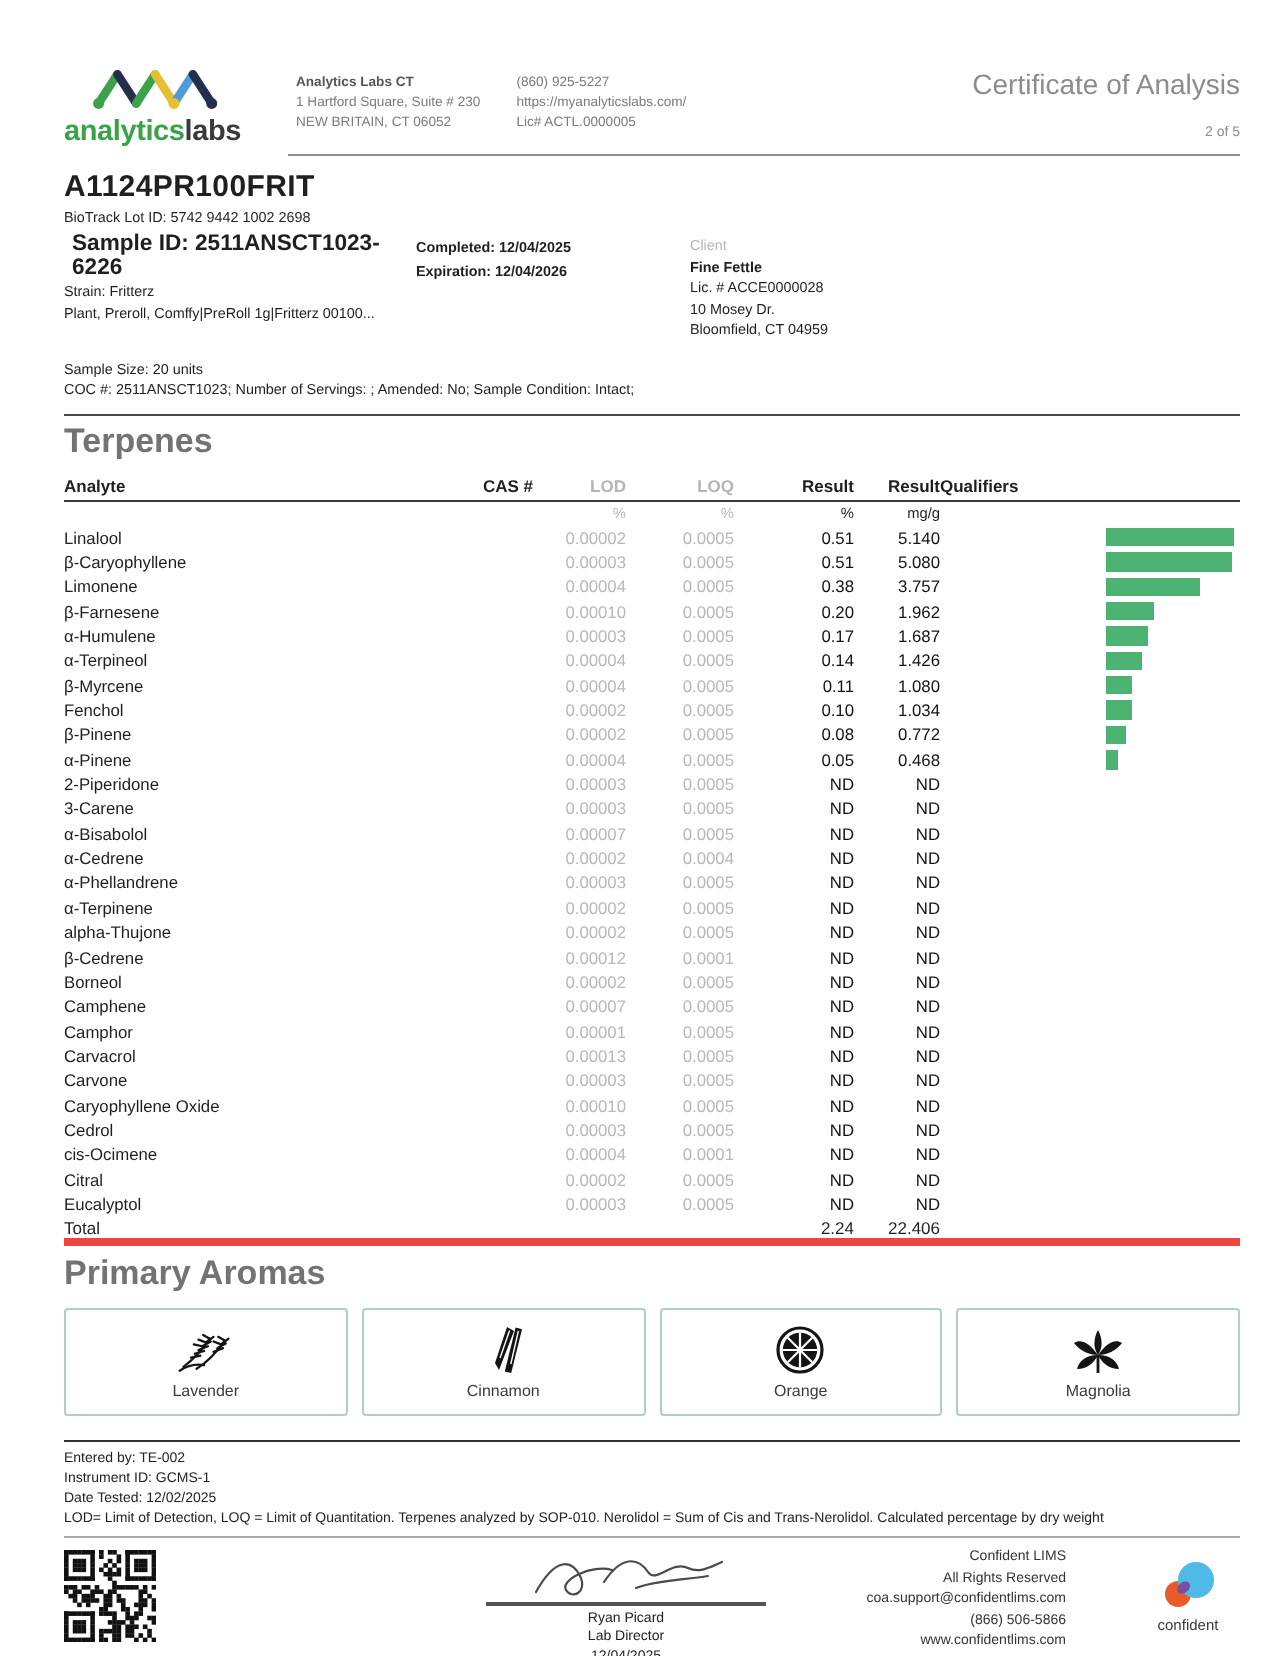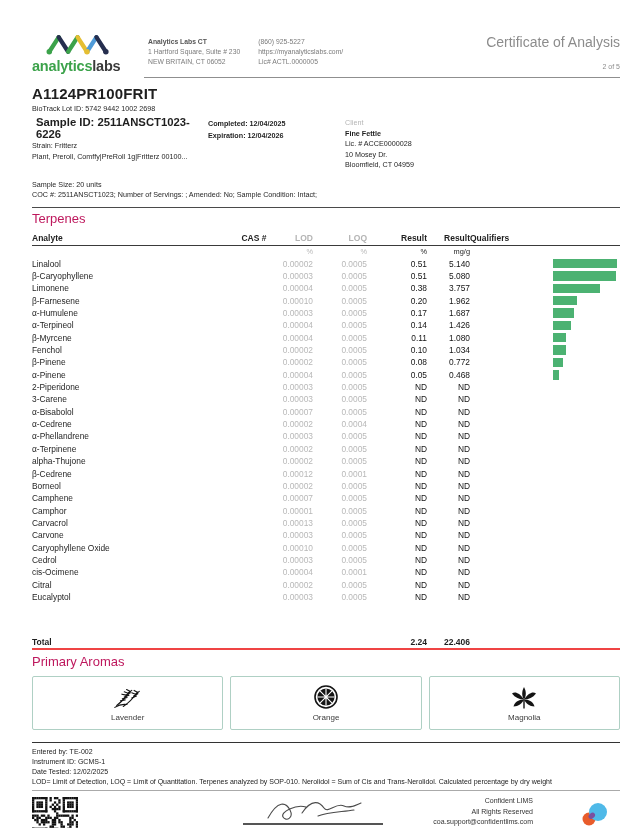--- a/index.html
+++ b/index.html
@@ -27,34 +27,34 @@
   .sample-flex { display: flex; margin-top: 1px; }
   .s-left { width: 176px; }
   .sample-id { font-size: 11.3px; font-weight: 700; margin: 1px 4px 1px; }
   .s-mid { width: 137px; font-size: 7.2px; font-weight: 700; line-height: 1.55; padding-top: 3px; }
   .client { font-size: 7.2px; line-height: 1.45; padding-top: 3px; }
   .client-lbl { color: #b4b4b4; }
   .client-nm { font-weight: 700; }
   .sample-meta { margin-top: 9px; }
   
   .sec-rule { border-top: 1px solid #4a4a4a; margin-top: 6px; }
-  .sec-title { font-size: 13px; font-weight: 400; color: #be185d; margin: 3px 0 7px; }
+  .sec-title { font-size: 17px; font-weight: 700; color: #737373; margin: 3px 0 7px; }
   .grid { display: grid; grid-template-columns: 208px 28px 45px 54px 60px 43px 1fr; align-items: center; }
   .thead { font-weight: 700; font-size: 8.5px; border-bottom: 1.5px solid #3a3a3a; padding-bottom: 2px; }
   .thead .gray { color: #b4b4b4; }
   .r { text-align: right; } .ctr { text-align: center; }
   .qual { text-align: left; }
   .tunits { font-size: 7.4px; height: 12px; color: #1f1f1f; }
   .tunits .gray { color: #b8b8b8; }
   .trow { font-size: 8.4px; height: 12.35px; }
   .c-lod, .c-loq { color: #b8b8b8; }
   .c-pct, .c-mgg { color: #141414; }
   .c-bar { padding-left: 83px; height: 100%; display: flex; align-items: center; }
   .bar { height: 9.5px; }
-  .ttotal { font-weight: 700; font-size: 8.5px; height: 15px; border-bottom: 2px solid #ef4444; margin-top: 32px; }
+  .ttotal { font-weight: 400; font-size: 8.5px; height: 15px; border-bottom: 4px solid #ef4444; }
   
   .aroma-row { display: flex; gap: 7px; margin-top: 2px; }
   .aroma-box { flex: 1; height: 54px; border: 1px solid #AFD0C4; border-radius: 2px;
     display: flex; flex-direction: column; align-items: center; justify-content: center; gap: 3px; background:#fff; }
   .aroma-label { font-size: 8px; color: #3a3a3a; }
   
   .divider { border-top: 1.5px solid #333; margin-top: 12px; }
   .meta { font-size: 7px; line-height: 1.4; margin-top: 4px; color: #222; }
   .thin-rule { border-top: 1px solid #aaa; margin-top: 4px; }
   .sig-row { display: flex; align-items: flex-start; margin-top: 5px; gap: 27px; }
@@ -444,20 +444,30 @@
           <path d="M5 22 Q13 16 19 7"></path>
           <path d="M17 9 l4 -3 M15 11 l4.5 -2.5 M13 13 l5 -2 M11 15 l5 -1.5 M9 17 l5 -1"></path>
           <path d="M19 7 l-3.5 -2 M17 9 l-4 -1.5 M15 11 l-4.5 -1"></path>
           <path d="M12 23 Q20 18 27 8"></path>
           <path d="M25 10 l4 -3 M23 12 l4.5 -2.5 M21 14 l5 -2"></path>
           <path d="M27 8 l-3.5 -2 M25 10 l-4 -1.5"></path>
           <path d="M3 24 q6 -4 13 -3"></path>
         </g>
       </svg>
       <div class="aroma-label">Lavender</div>
+    </div>
+    <div class="aroma-box">
+      <svg width="24" height="26" viewBox="0 0 24 26">
+        <g fill="#141414">
+          <path d="M13.5 1.5 L17 3.5 L9.5 23 L7.5 19.5 Z"></path>
+          <path d="M17.8 1.8 L21 2.6 L15.6 24.5 L12.4 23.7 Z"></path>
+        </g>
+        <path d="M14.8 3.2 L10 17 M19.2 3.4 L15.4 20" stroke="#fff" stroke-width="0.7" fill="none"></path>
+      </svg>
+      <div class="aroma-label">Cinnamon</div>
     </div>
     <div class="aroma-box">
       <svg width="26" height="26" viewBox="0 0 26 26">
         <circle cx="13" cy="13" r="11" fill="none" stroke="#141414" stroke-width="1.6"></circle>
         <circle cx="13" cy="13" r="8.6" fill="#141414"></circle>
         <g stroke="#fff" stroke-width="1.1">
           <path d="M13 4.4 V21.6 M4.4 13 H21.6 M6.9 6.9 L19.1 19.1 M19.1 6.9 L6.9 19.1"></path>
         </g>
         <circle cx="13" cy="13" r="1.3" fill="#fff"></circle>
       </svg>

